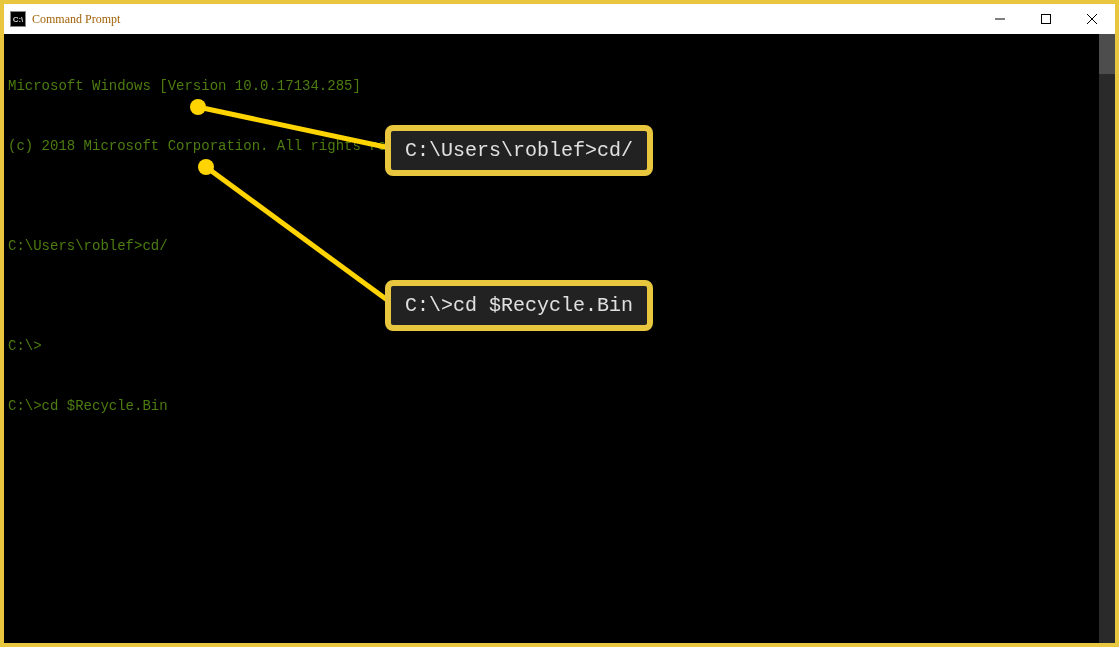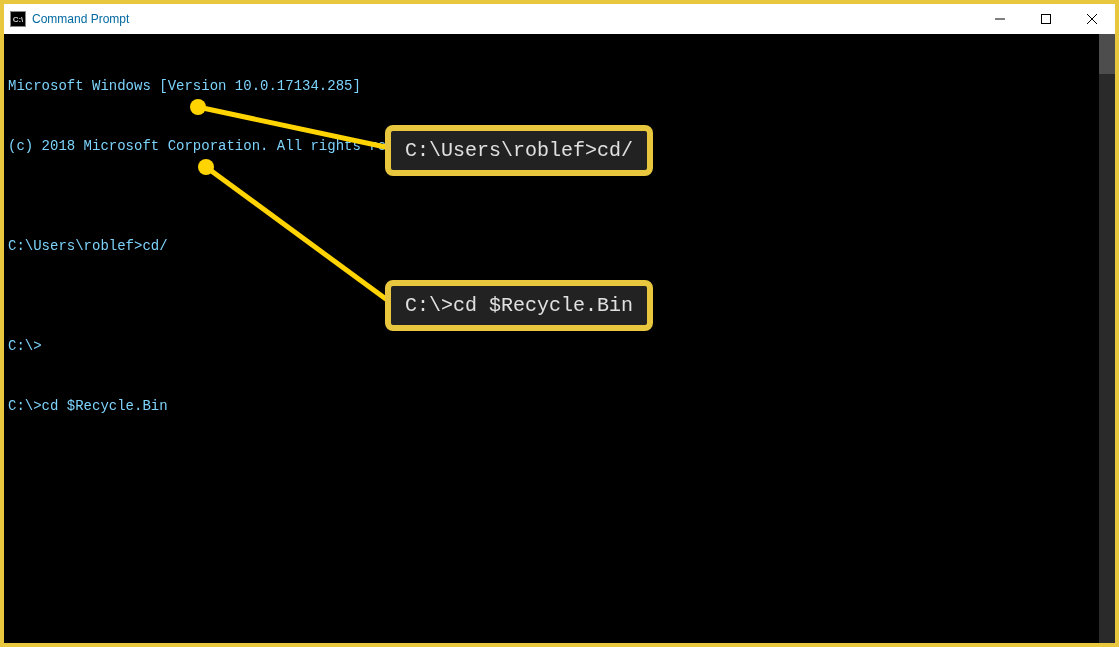--- a/index.html
+++ b/index.html
@@ -50,23 +50,23 @@
       margin-right: 6px;
       display: flex;
       align-items: center;
       justify-content: center;
       font-size: 8px;
       color: #ccc;
       font-weight: bold;
       font-family: sans-serif;
     }
     .titlebar-title {
-      font-family: Liberation Sans, sans-serif;
+      font-family: Liberation Serif, serif;
       font-size: 12px;
-      color: #0369a1;
+      color: #a16207;
     }
     .window-controls {
       position: absolute;
       right: 0;
       top: 0;
       display: flex;
       height: 30px;
     }
     .win-control {
       width: 46px;
@@ -77,21 +77,21 @@
       font-family: sans-serif;
       color: #000;
       cursor: pointer;
     }
     .win-control svg {
       width: 10px;
       height: 10px;
     }
     .terminal-body {
       background: #000;
-      color: #7dd3fc;
+      color: #4d7c0f;
       font-size: 14px;
       line-height: 20px;
       padding: 2px 4px;
       font-family: Consolas, 'Courier New', monospace;
       white-space: pre;
       position: relative;
       height: calc(100% - 30px);
     }
     .terminal-line {
       white-space: pre;

